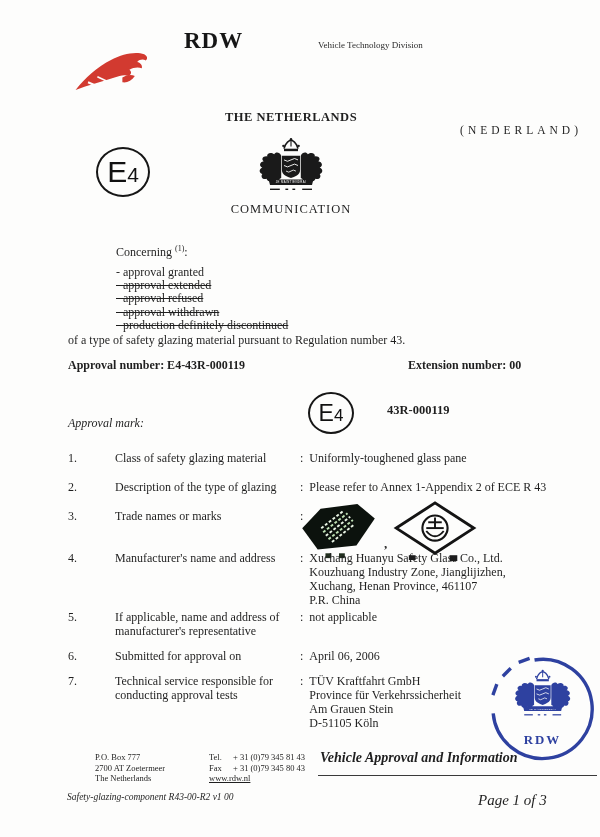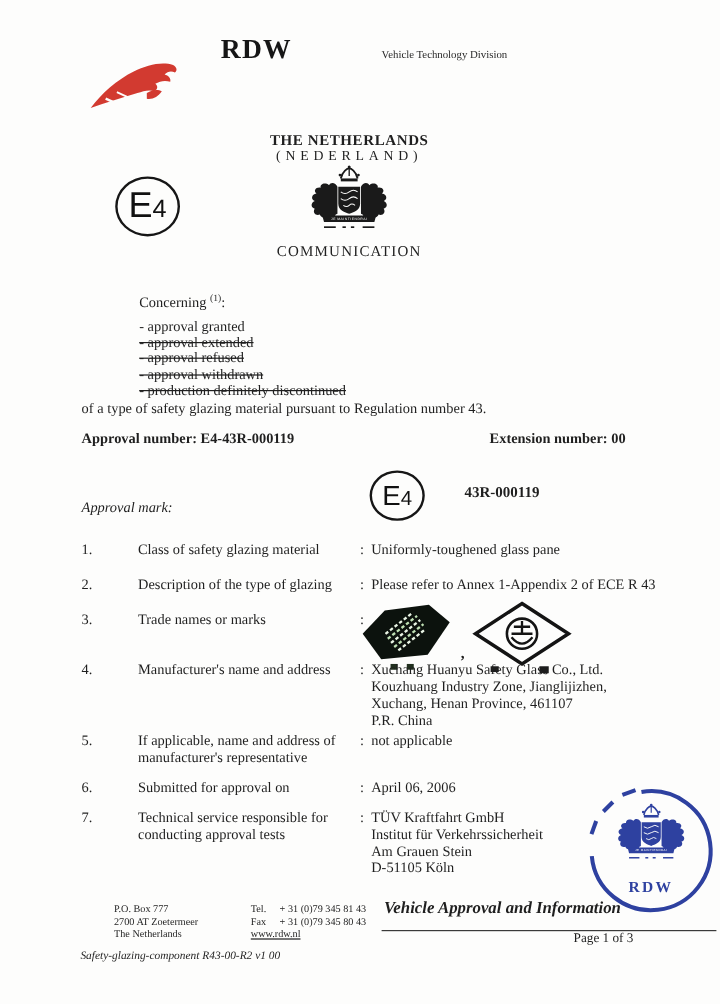--- a/index.html
+++ b/index.html
@@ -7,21 +7,21 @@
     position:relative;width:600px;height:837px;background:#fdfdfc;
     font-family:"Liberation Serif","DejaVu Serif",serif;color:#1f1f1f;
     overflow:hidden;
   }
   
   .logo-swoosh{position:absolute;left:74px;top:40px;width:78px;height:58px;}
   .brand{position:absolute;left:184px;top:28px;font-size:23px;font-weight:600;letter-spacing:1px;color:#161616;}
   .division{position:absolute;left:318px;top:40px;font-size:9px;color:#2a2a2a;}
   
   .country{position:absolute;left:0;top:110px;width:582px;text-align:center;font-weight:bold;font-size:12.5px;letter-spacing:.5px;}
-  .country-native{position:absolute;left:0;top:124px;width:582px;text-align:center;font-size:11.5px;letter-spacing:4px;}
+  .country-native{position:absolute;left:0;top:124px;width:582px;text-align:right;font-size:11.5px;letter-spacing:4px;}
   .e-badge{position:absolute;border:2.5px solid #161616;border-radius:50%;display:flex;align-items:center;justify-content:center;background:#fdfdfc;font-family:"Liberation Sans","DejaVu Sans",sans-serif;color:#111;}
   .e-badge-large{left:96px;top:147px;width:50px;height:46px;}
   .e-badge-large .bl{font-size:30px;line-height:1;}
   .e-badge-large .bd{font-size:21px;line-height:1;margin-top:5px;}
   .emblem-center{position:absolute;left:249px;top:136px;width:84px;height:66px;color:#1a1a1a;}
   .communication{position:absolute;left:0;top:202px;width:582px;text-align:center;font-weight:normal;font-size:12.5px;letter-spacing:1px;}
   
   .concerning{position:absolute;left:68px;top:244px;font-size:12px;margin-left:48px;}
   .concerning sup{font-size:8px;}
   .options{margin-top:6px;line-height:13.2px;}
@@ -45,21 +45,21 @@
   
   .stamp{position:absolute;left:477px;top:649px;width:127px;height:114px;color:#2e41a0;}
   
   .footer-address{position:absolute;left:95px;top:752px;font-size:8.5px;line-height:10.5px;}
   .footer-contact{position:absolute;left:209px;top:752px;font-size:8.5px;line-height:10.5px;}
   .footer-contact .cl{display:inline-block;width:24px;}
   .weblink{text-decoration:underline;}
   .tagline{position:absolute;left:320px;top:750px;font-size:14px;font-weight:bold;font-style:italic;}
   .tagline-rule{position:absolute;left:318px;top:775px;width:279px;height:1px;background:#3a3a3a;}
   .doc-ref{position:absolute;left:67px;top:792px;font-size:9.5px;font-style:italic;}
-  .page-indicator{position:absolute;left:478px;top:776px;font-size:11px;}
+  .page-indicator{position:absolute;left:478px;top:792px;font-size:15px;font-style:italic;}
 </style>
 </head>
 <body>
 
 <div class="page">
 
   <svg width="0" height="0" style="position:absolute" aria-hidden="true">
     <defs>
       <g id="coatofarms">
 
@@ -243,21 +243,21 @@
   <div class="row" style="top:674px">
     <div class="no">7.</div>
     <div class="lbl">
       <div>Technical service responsible for</div>
       <div>conducting approval tests</div>
     </div>
     <div class="val">
         <span>:</span>
       <div>
         <div>TÜV Kraftfahrt GmbH</div>
-        <div>Institut für Verkehrssicherheit</div>
+        <div>Province für Verkehrssicherheit</div>
         <div>Am Grauen Stein</div>
         <div>D-51105 Köln</div>
       </div>
     </div>
   </div>
 
   <svg class="stamp" viewBox="0 0 128 114">
     <path d="M58,10.6 A50,50 0 1 1 16.3,64.5" fill="none" stroke="currentColor" stroke-width="3.4"></path>
     <line x1="53" y1="9" x2="42" y2="13" stroke="currentColor" stroke-width="3.4"></line>
     <line x1="34" y1="19" x2="26" y2="27" stroke="currentColor" stroke-width="3.4"></line>

